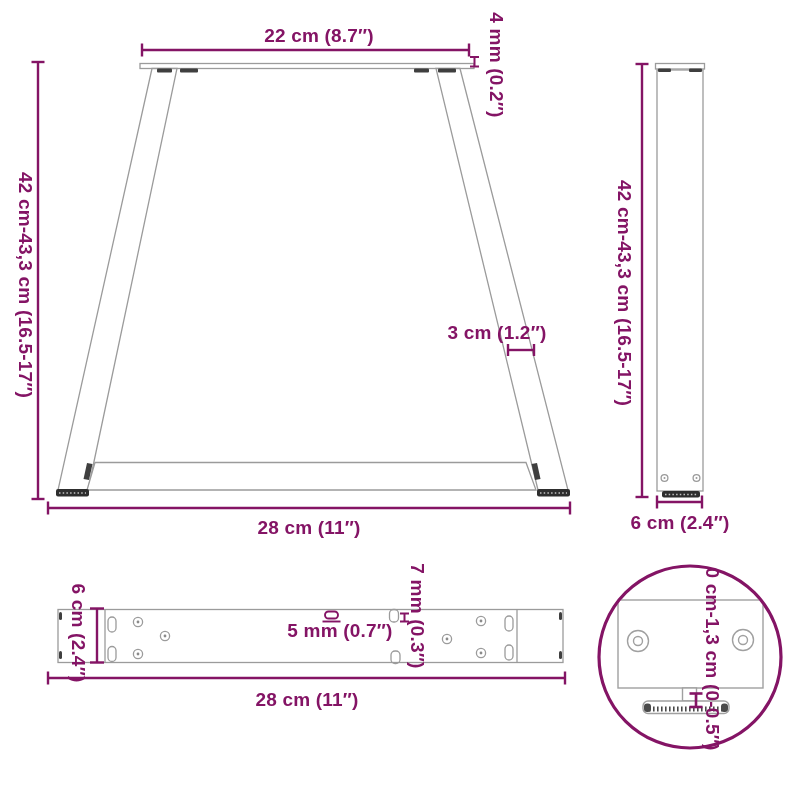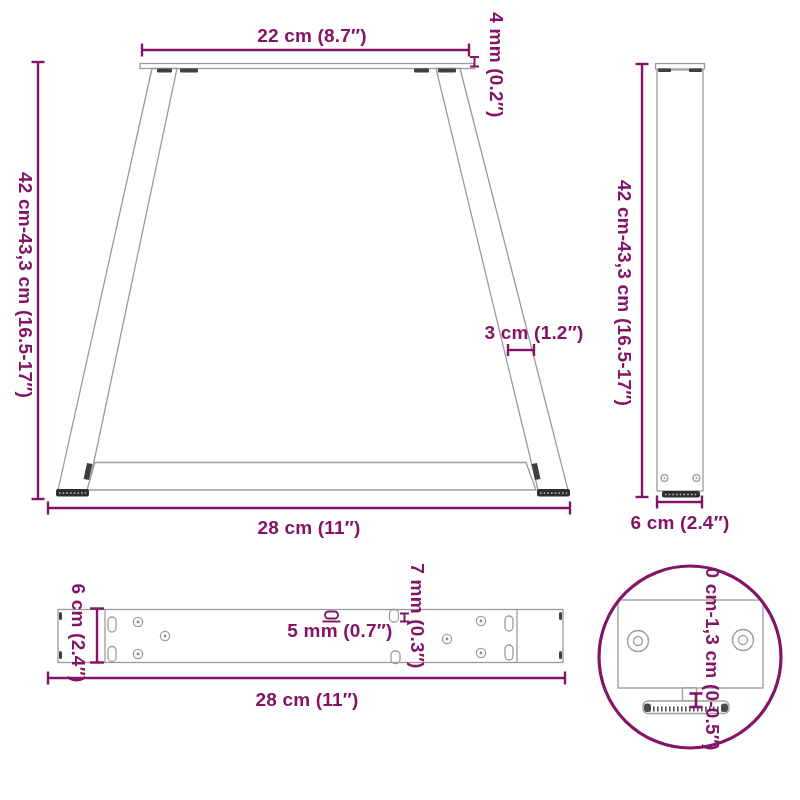--- a/index.html
+++ b/index.html
@@ -168,27 +168,27 @@
         <line x1="565" y1="671.5" x2="565" y2="684.5"></line>
       </g>
       <g stroke-width="2.6">
         <line x1="696" y1="693.5" x2="696" y2="707"></line>
         <line x1="689.5" y1="693.5" x2="702.5" y2="693.5"></line>
         <line x1="689.5" y1="707" x2="702.5" y2="707"></line>
       </g>
     </g>
   </svg>
 
-  <div class="dim" style="left:312px;top:36px;">22 cm (8.7″)</div>
+  <div class="dim" style="left:319px;top:36px;">22 cm (8.7″)</div>
 
   <div class="dim vtext" style="left:496px;top:65px;">4 mm (0.2″)</div>
 
   <div class="dim vtext" style="left:25px;top:285px;">42 cm-43,3 cm (16.5-17″)</div>
 
-  <div class="dim" style="left:534px;top:333px;">3 cm (1.2″)</div>
+  <div class="dim" style="left:497px;top:333px;">3 cm (1.2″)</div>
 
   <div class="dim" style="left:309px;top:528px;">28 cm (11″)</div>
 
   <div class="dim vtext" style="left:624px;top:293px;">42 cm-43,3 cm (16.5-17″)</div>
 
   <div class="dim" style="left:680px;top:523px;">6 cm (2.4″)</div>
 
   <div class="dim vtext" style="left:78px;top:633px;">6 cm (2.4″)</div>
 
   <div class="dim" style="left:340px;top:631px;">5 mm (0.7″)</div>

